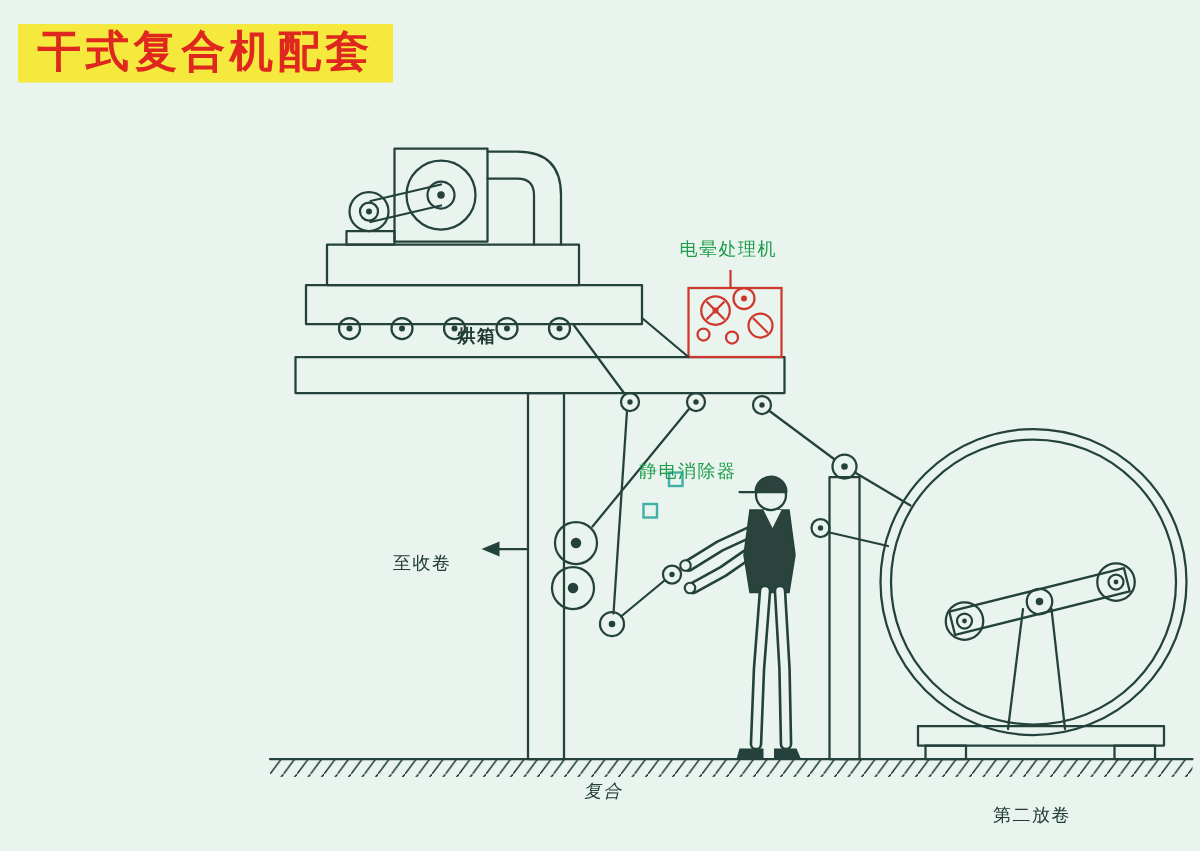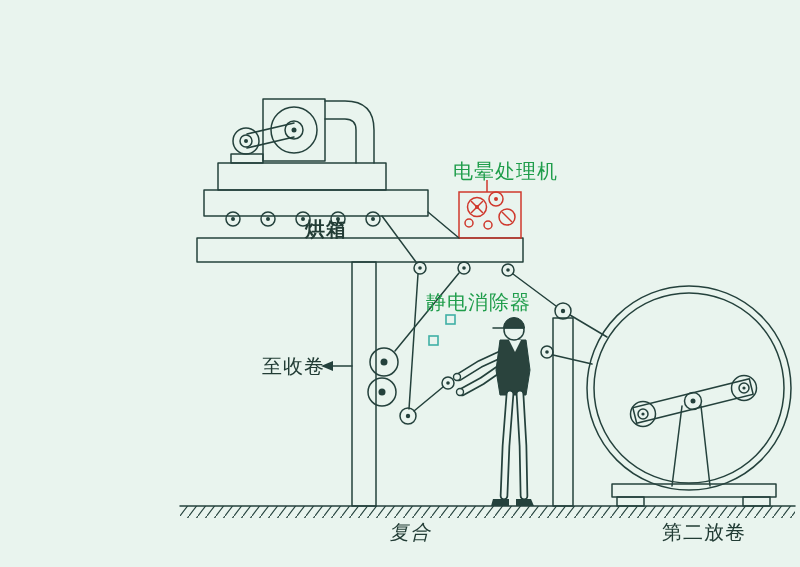--- a/index.html
+++ b/index.html
@@ -4,21 +4,21 @@
 <style>
   html,body{margin:0;padding:0;background:#e9f4ee;}
   .stage{
     position:relative;width:800px;height:567px;background:#e9f4ee;overflow:hidden;
     font-family:"Liberation Sans","DejaVu Sans",sans-serif;
   }
   .title-badge{
     position:absolute;left:12px;top:16px;background:#f4e93c;color:#df261f;
     font-size:29px;font-weight:bold;padding:3px 13px;letter-spacing:3px;line-height:1.15;
   }
-  .lbl{position:absolute;font-size:20px;color:#223c35;white-space:nowrap;letter-spacing:1px;}
+  .lbl{position:absolute;font-size:12px;color:#223c35;white-space:nowrap;letter-spacing:1px;}
   .lbl.green{color:#1f9d4b;}
   svg{position:absolute;left:0;top:0;}
   .ln{stroke:#24413c;fill:none;stroke-width:1.5;stroke-linecap:round;stroke-linejoin:round;}
   .dot{fill:#24413c;stroke:none;}
   .red{stroke:#cf382c;fill:none;stroke-width:1.5;}
   .reddot{fill:#cf382c;stroke:none;}
   .teal{stroke:#3fb0a5;fill:none;stroke-width:1.6;}
   .vest{fill:#2a433d;stroke:#24413c;stroke-width:1;}
   .bgfill{fill:#e9f4ee;stroke:none;}
   .head{fill:#e9f4ee;stroke:#24413c;stroke-width:1.5;}
@@ -163,21 +163,24 @@
       <polyline class="tube-o" points="520,394 523,446 524,496"></polyline>
       <polyline class="tube-i" points="520,394 523,446 524,496"></polyline>
       <path class="dot" d="M493,499 h16 v7 h-18 z"></path>
       <path class="dot" d="M516,499 h15 l3,7 h-18 z"></path>
       <circle class="head" cx="514" cy="330" r="10"></circle>
       <path class="vest" d="M503.5,328 A10.5,10.5 0 0 1 524.5,328 Z"></path>
       <line class="ln" x1="493" y1="328" x2="524" y2="328" stroke-width="3"></line>
     </g>
   </svg>
 
+  <div class="title-badge">
+    <span>干式复合机配套</span>
+  </div>
 
   <div class="lbl green" style="left:453px;top:158px;">电晕处理机</div>
   <div class="lbl" style="left:305px;top:216px;font-weight:bold;">烘箱</div>
-  <div class="lbl green" style="left:426px;top:289px;">静电消除器</div>
-  <div class="lbl" style="left:262px;top:353px;">至收卷</div>
+  <div class="lbl green" style="left:426px;top:306px;">静电消除器</div>
+  <div class="lbl" style="left:262px;top:367px;">至收卷</div>
   <div class="lbl" style="left:389px;top:519px;font-style:italic;">复合</div>
-  <div class="lbl" style="left:662px;top:519px;">第二放卷</div>
+  <div class="lbl" style="left:662px;top:535px;">第二放卷</div>
 
 </div>
 
 </body></html>

